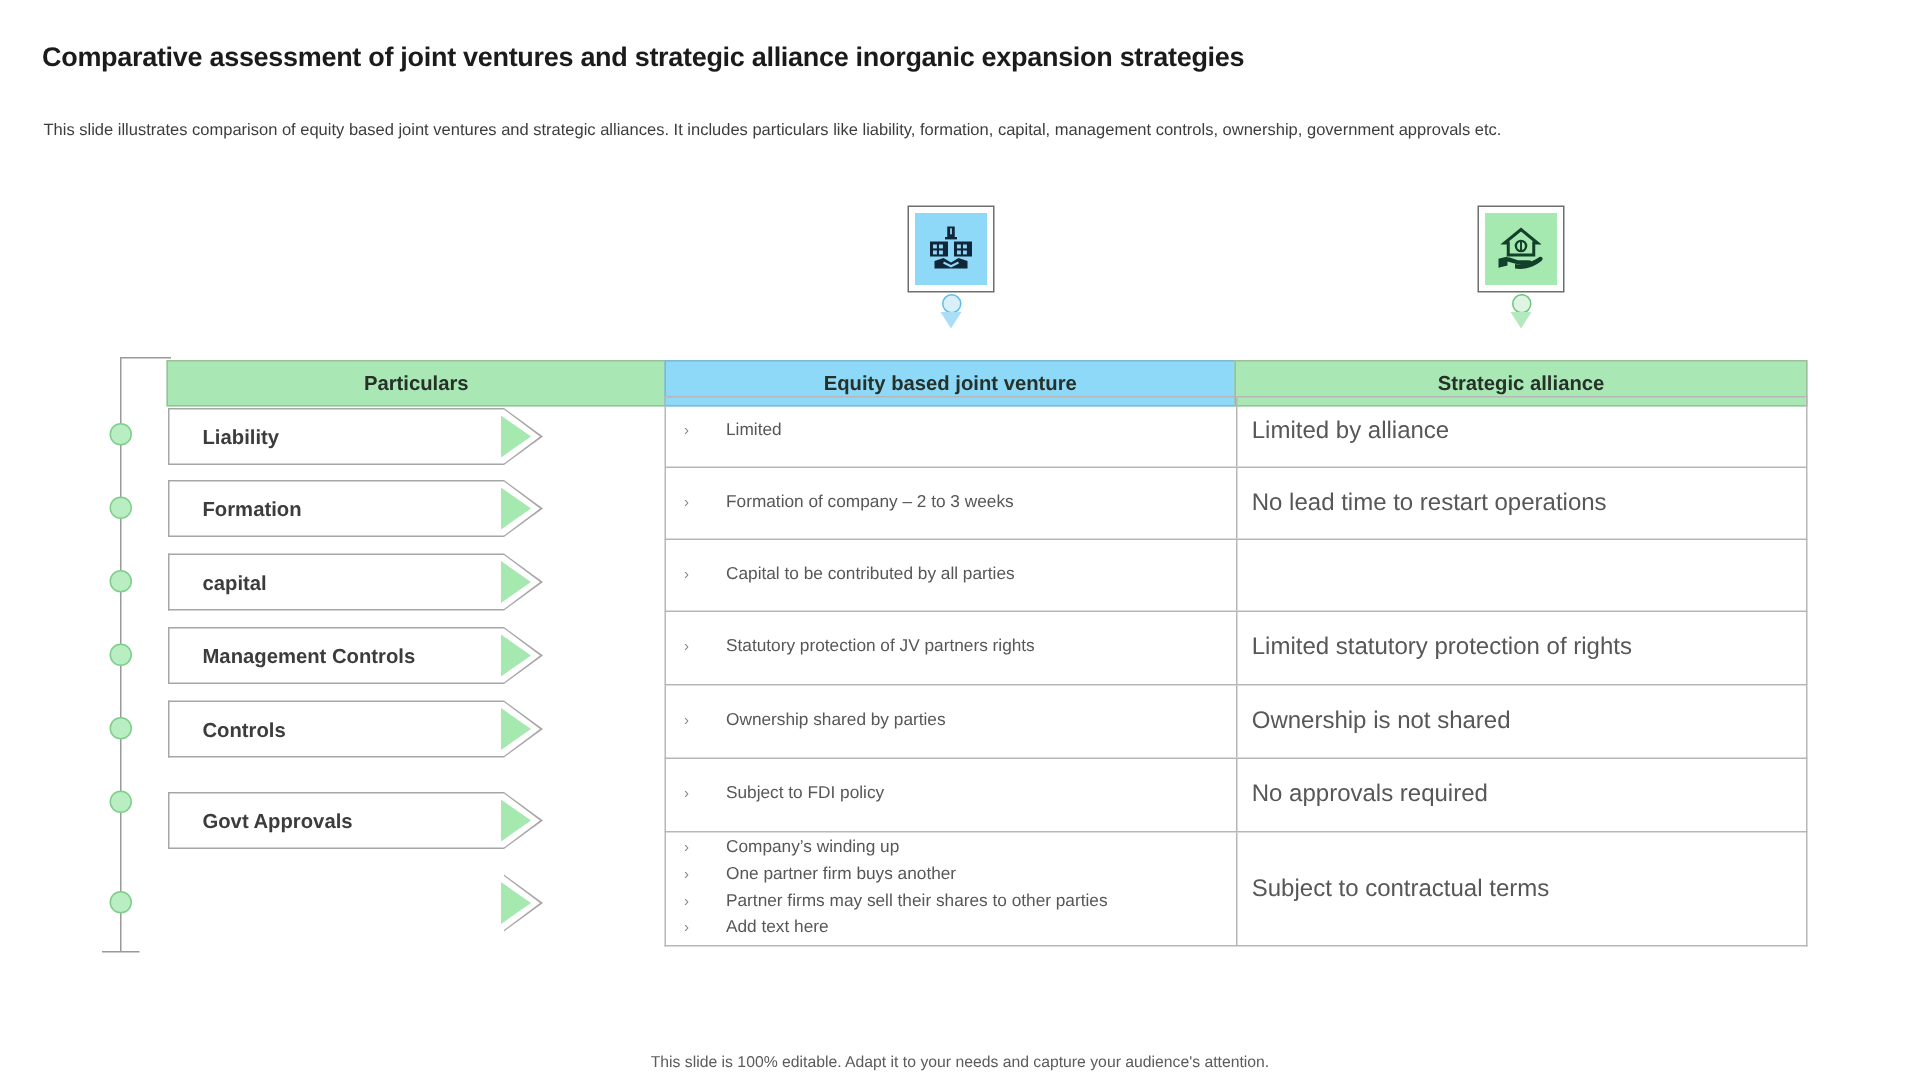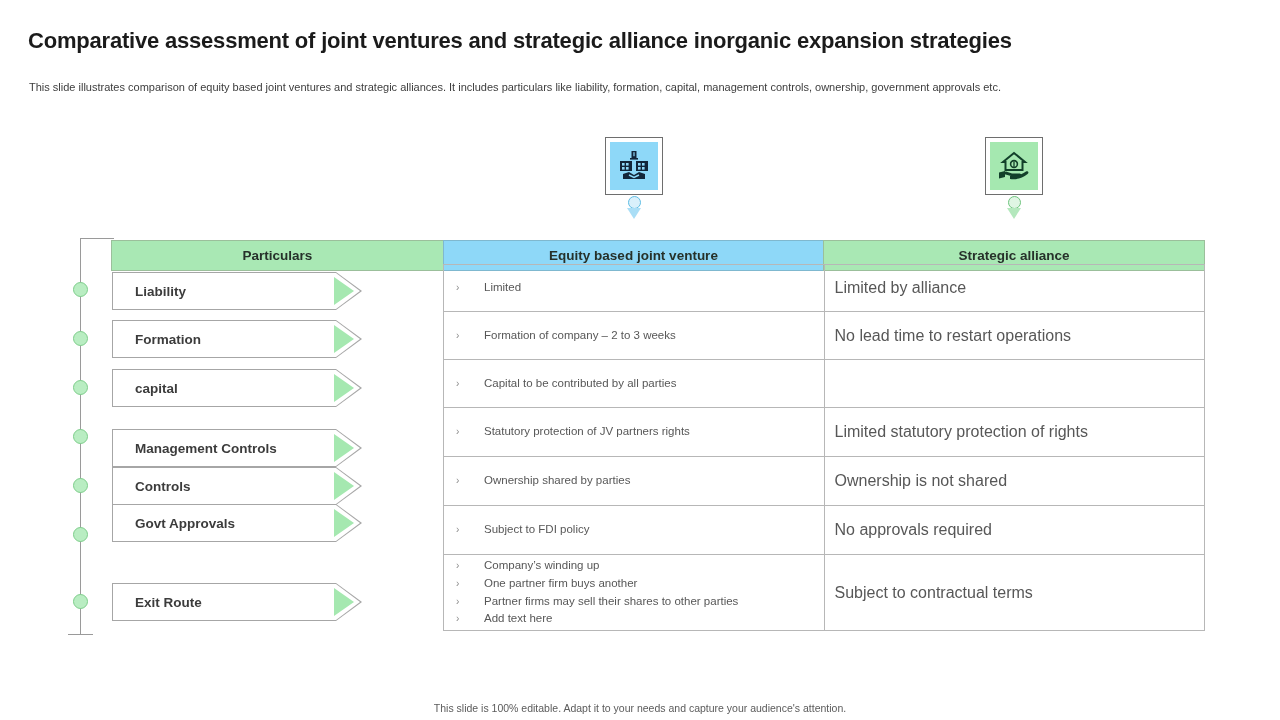--- a/index.html
+++ b/index.html
@@ -14,21 +14,21 @@
     font-family: "Liberation Sans", sans-serif;
     overflow: hidden;
   }
 
   
   #slide-title {
     position: absolute;
     left: 28px;
     top: 28px;
     width: 1180px;
-    font-size: 22px;
+    font-size: 18px;
     font-weight: bold;
     color: #1b1b1b;
     letter-spacing: -0.2px;
     line-height: 1.15;
   }
   #slide-subtitle {
     position: absolute;
     left: 29px;
     top: 80px;
     width: 1190px;
@@ -320,40 +320,39 @@
       <div class="head-outline"></div>
       <div class="head-inner"></div>
       <div class="head-fill"></div>
     </div>
     <div class="arrow-item" style="top: 369px;">
       <div class="body">capital</div>
       <div class="head-outline"></div>
       <div class="head-inner"></div>
       <div class="head-fill"></div>
     </div>
-    <div class="arrow-item" style="top: 418px; margin-top: 11px;">
+    <div class="arrow-item" style="top: 418px;">
       <div class="body">Management Controls</div>
       <div class="head-outline"></div>
       <div class="head-inner"></div>
       <div class="head-fill"></div>
     </div>
     <div class="arrow-item" style="top: 467px;">
       <div class="body">Controls</div>
       <div class="head-outline"></div>
       <div class="head-inner"></div>
       <div class="head-fill"></div>
     </div>
-    <div class="arrow-item" style="top: 504px;">
+    <div class="arrow-item" style="top: 528px;">
       <div class="body">Govt Approvals</div>
       <div class="head-outline"></div>
       <div class="head-inner"></div>
       <div class="head-fill"></div>
     </div>
     <div class="arrow-item" style="top: 583px;">
-      <div class="body">Exit Route</div>
       <div class="head-outline"></div>
       <div class="head-inner"></div>
       <div class="head-fill"></div>
     </div>
   </div>
 
 <div id="table-body">
     <div class="trow" style="height: 48px;">
       <div class="cell-jv">
         <div class="bullet-line">

